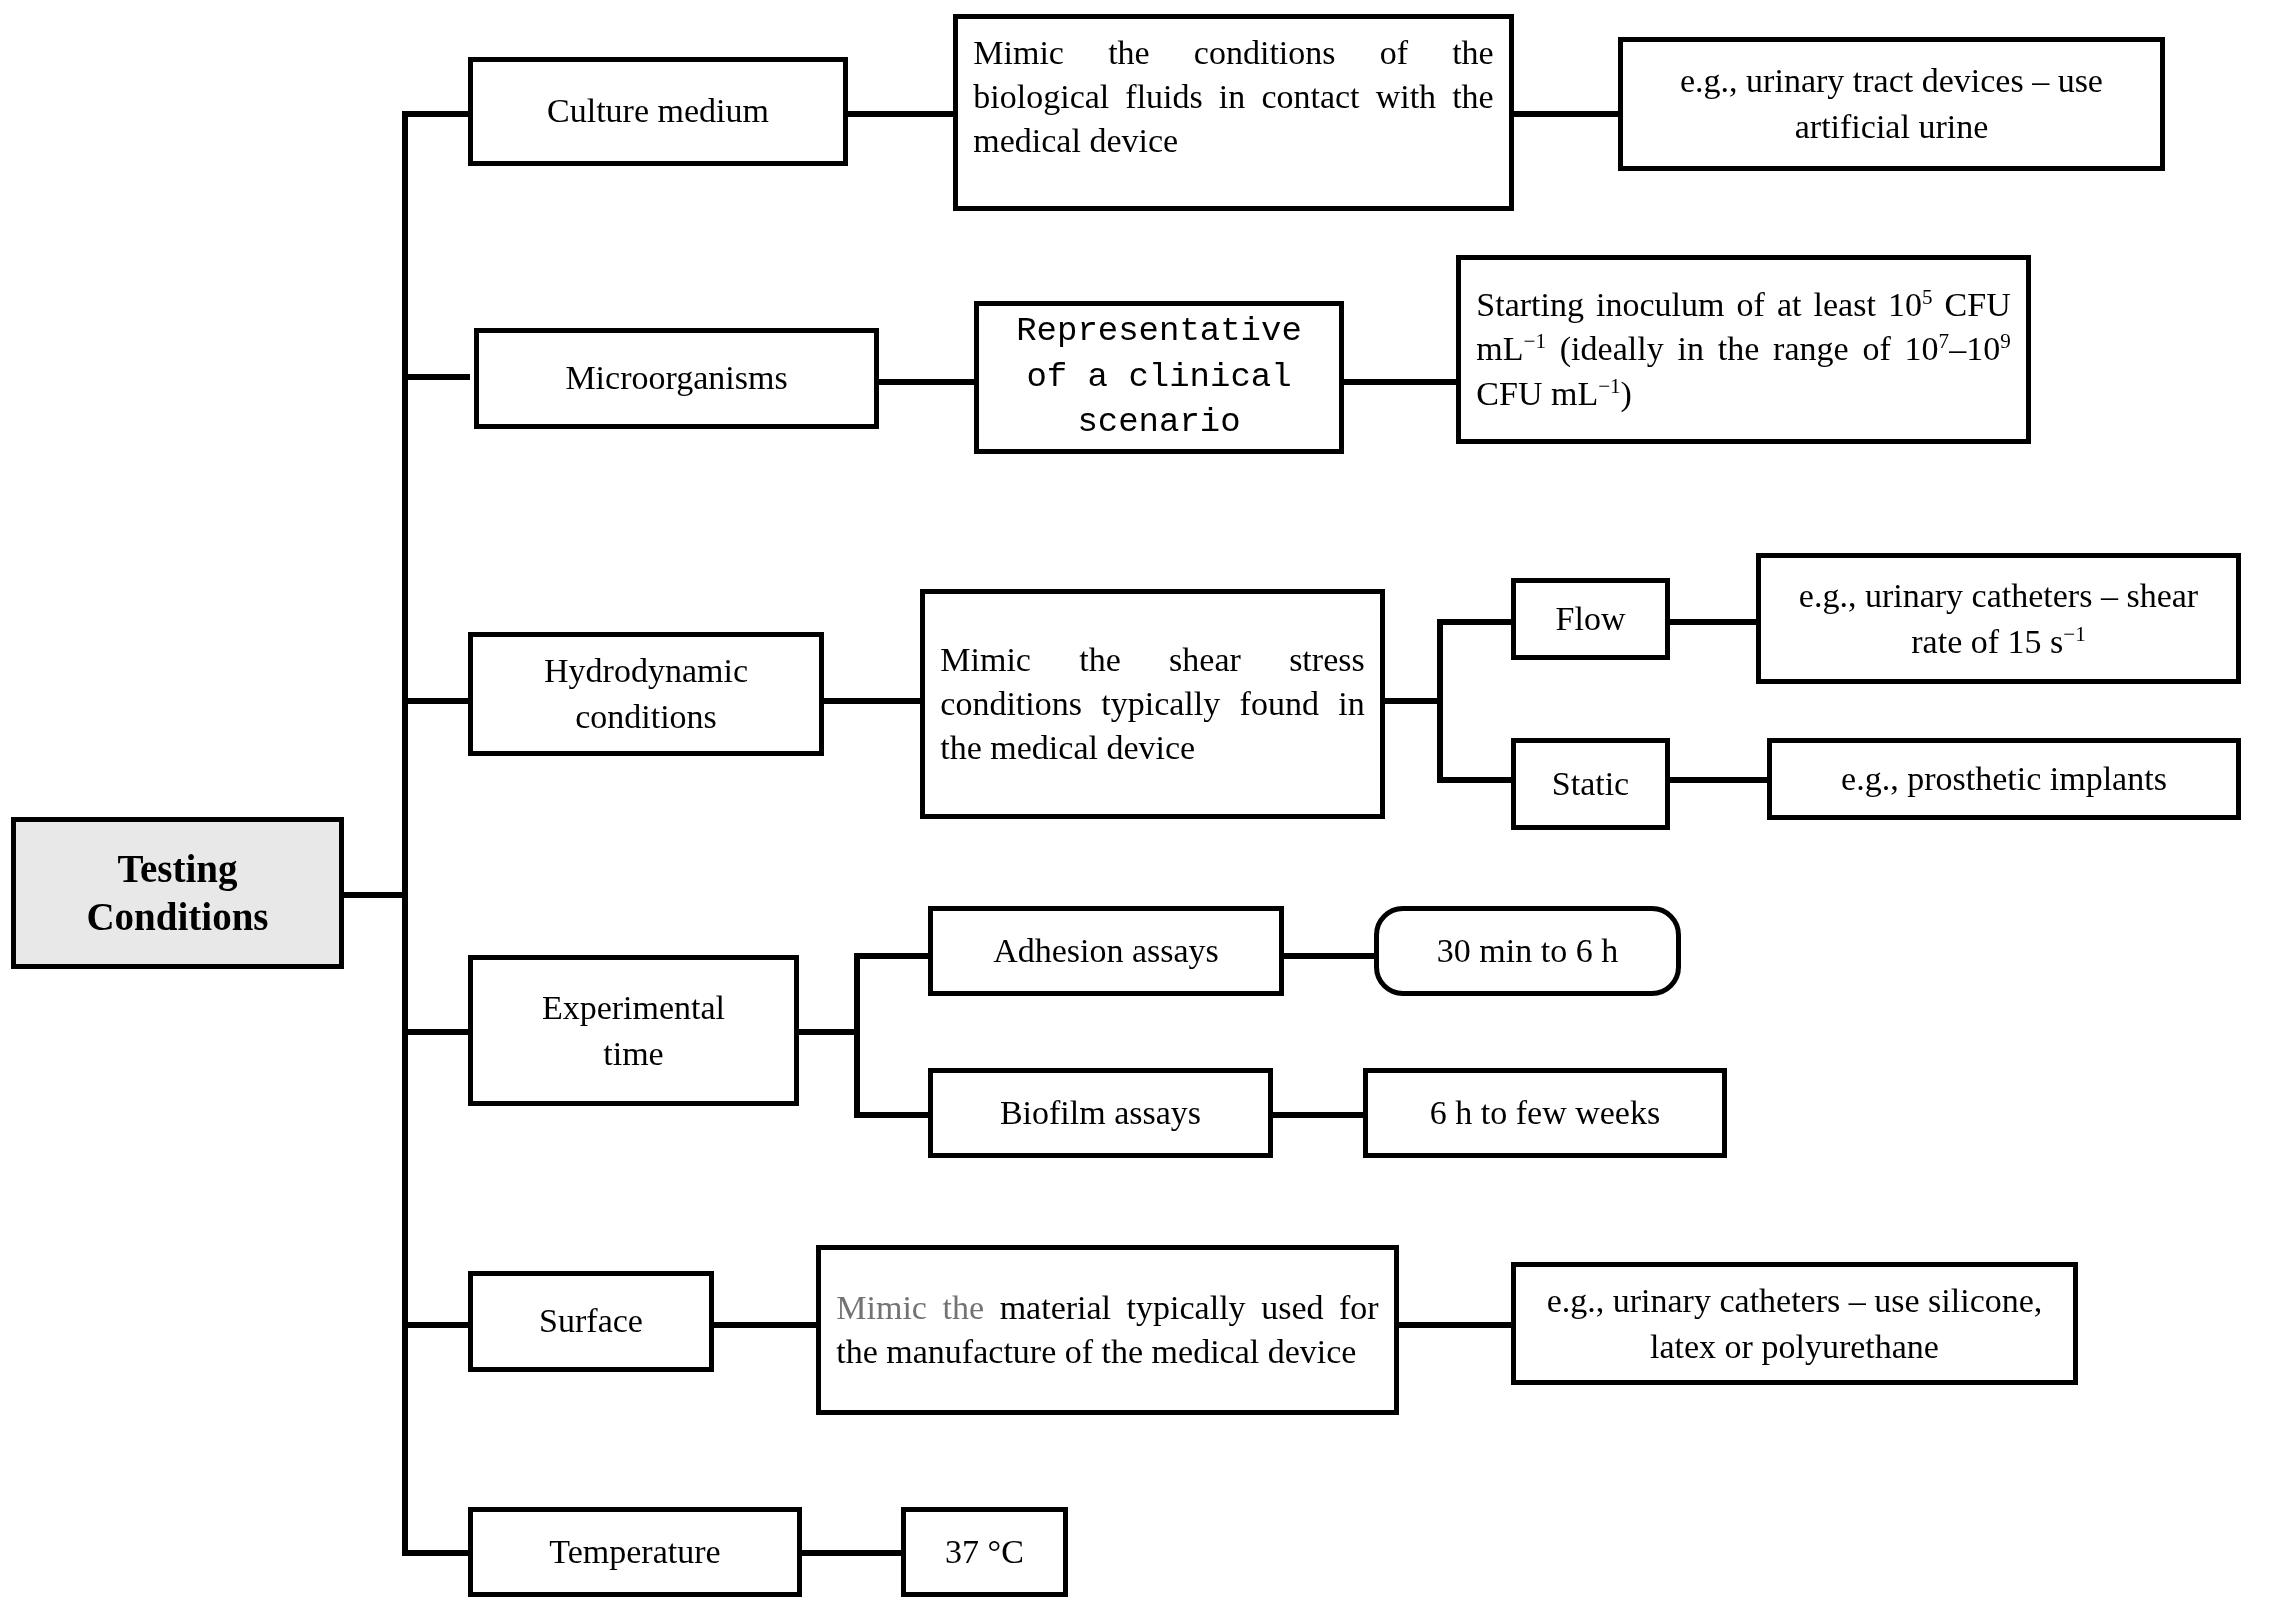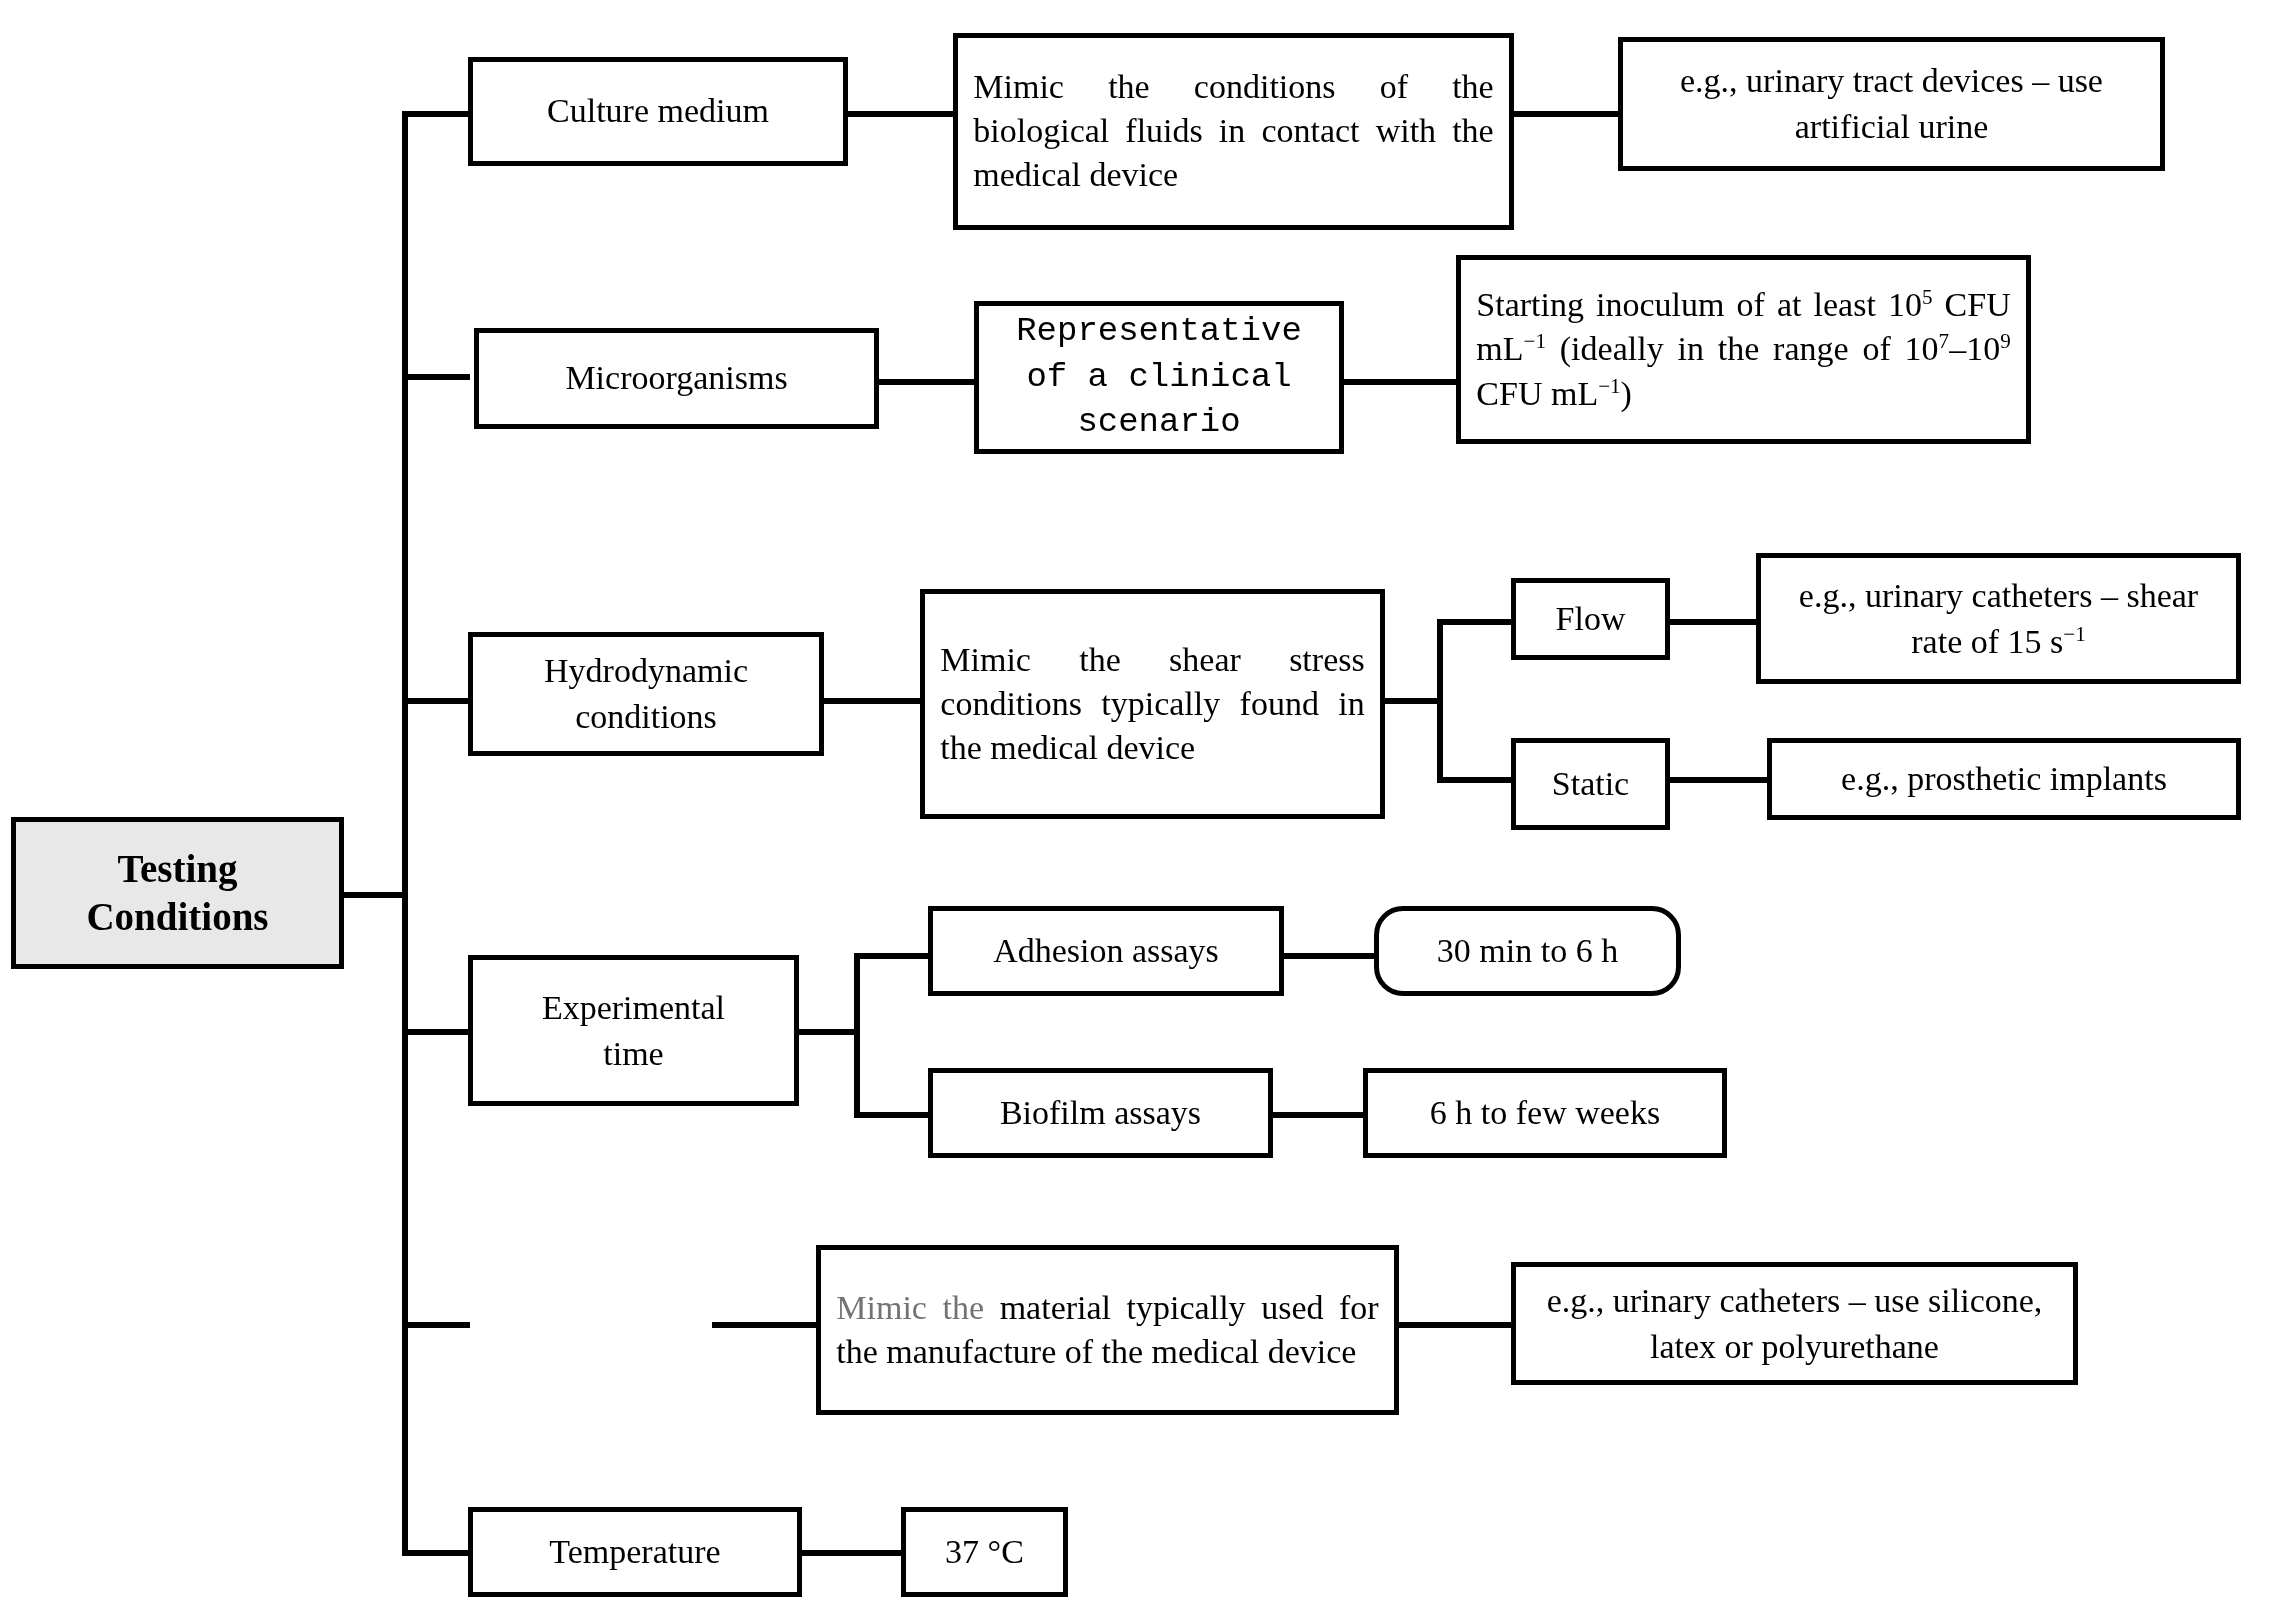--- a/index.html
+++ b/index.html
@@ -107,21 +107,21 @@
 
   <div class="node root" style="left:11px; top:817px; width:333px; height:152px; flex-direction:column;text-align:center;">
     <span>Testing</span>
     <span>Conditions</span>
   </div>
 
   <div class="node" style="left:468px; top:57px; width:380px; height:109px;">
     <span>Culture medium</span>
   </div>
 
-  <div class="node justify" style="left:953px; top:13.7px; width:561px; height:197px; display:flex; align-items:center;margin-top:19px;">
+  <div class="node justify" style="left:953px; top:13.7px; width:561px; height:197px; display:flex; align-items:flex-start;">
     <span class="jtxt">Mimic the conditions of the biological fluids in contact with the medical device</span>
   </div>
 
   <div class="node center-multi" style="left:1618px; top:37px; width:547px; height:134px;">
     <span>e.g., urinary tract devices – use artificial urine</span>
   </div>
 
   <div class="node" style="left:474px; top:328px; width:405px; height:101px;">
     <span>Microorganisms</span>
   </div>
@@ -175,20 +175,23 @@
   </div>
 
   <div class="node" style="left:928px; top:1068px; width:345px; height:90px;">
     <span>Biofilm assays</span>
   </div>
 
   <div class="node" style="left:1363px; top:1068px; width:364px; height:90px;">
     <span>6 h to few weeks</span>
   </div>
 
+  <div class="node" style="left:468px; top:1271px; width:246px; height:101px;">
+    <span>Surface</span>
+  </div>
 
   <div class="node justify" style="left:816px; top:1245px; width:583px; height:170px; display:flex; align-items:center;">
     <span class="jtxt"><span class="lead-gray">Mimic the</span><span> material typically used for the manufacture of the medical device</span></span>
   </div>
 
   <div class="node center-multi" style="left:1511px; top:1262px; width:567px; height:123px;">
     <span>e.g., urinary catheters – use silicone, latex or polyurethane</span>
   </div>
 
   <div class="node" style="left:468px; top:1507px; width:334px; height:90px;">

